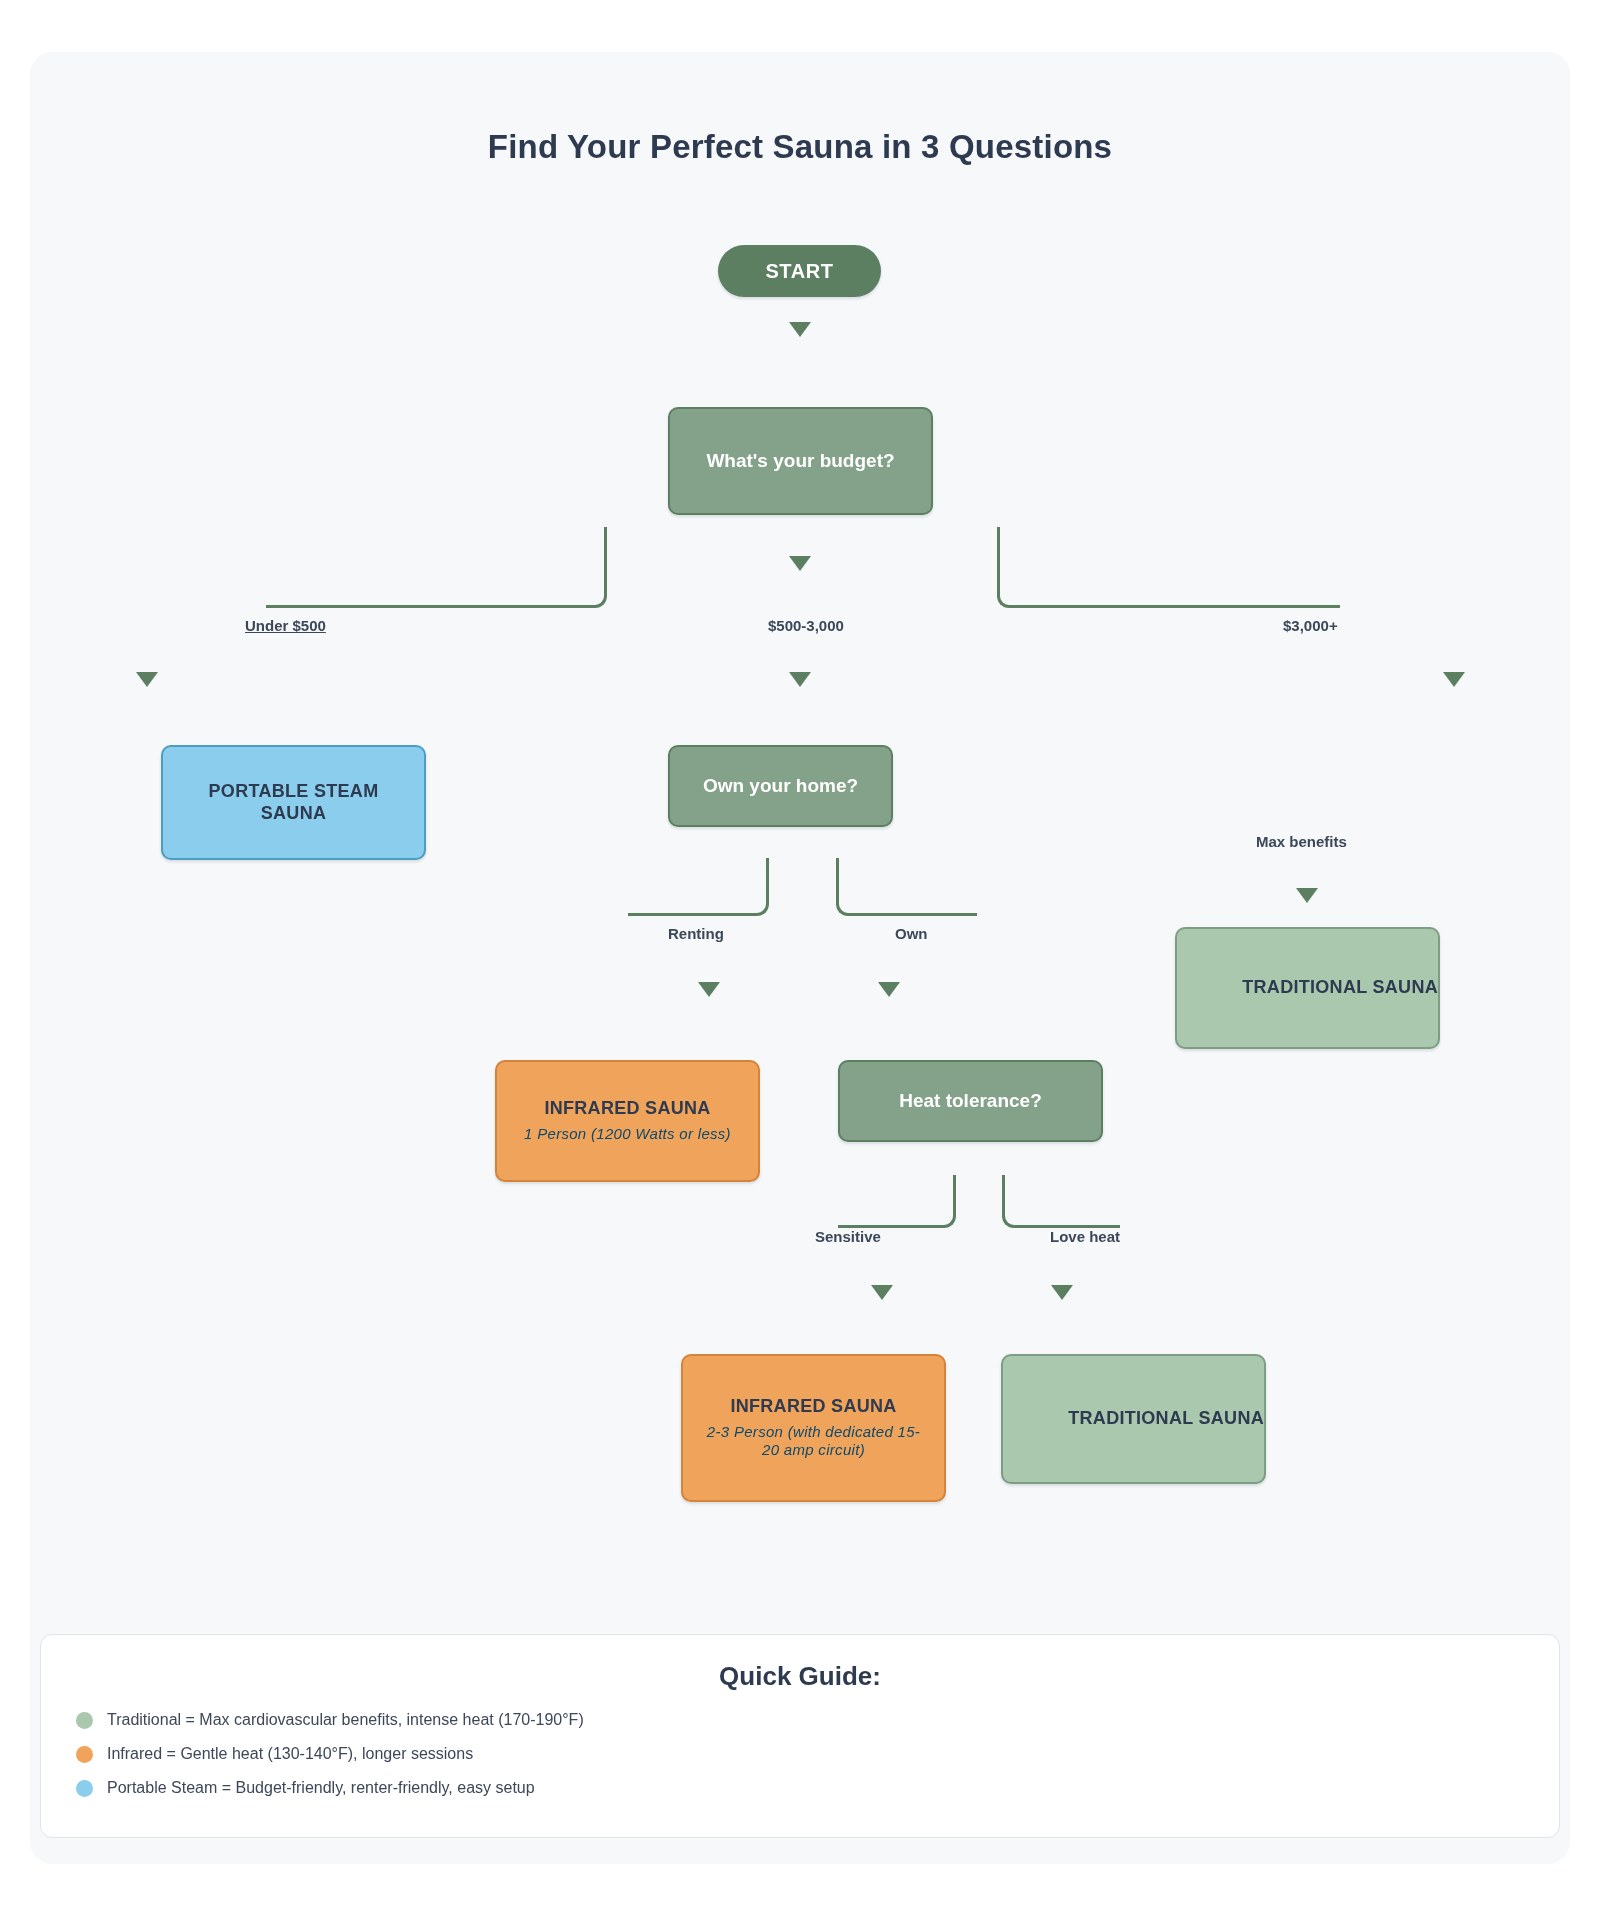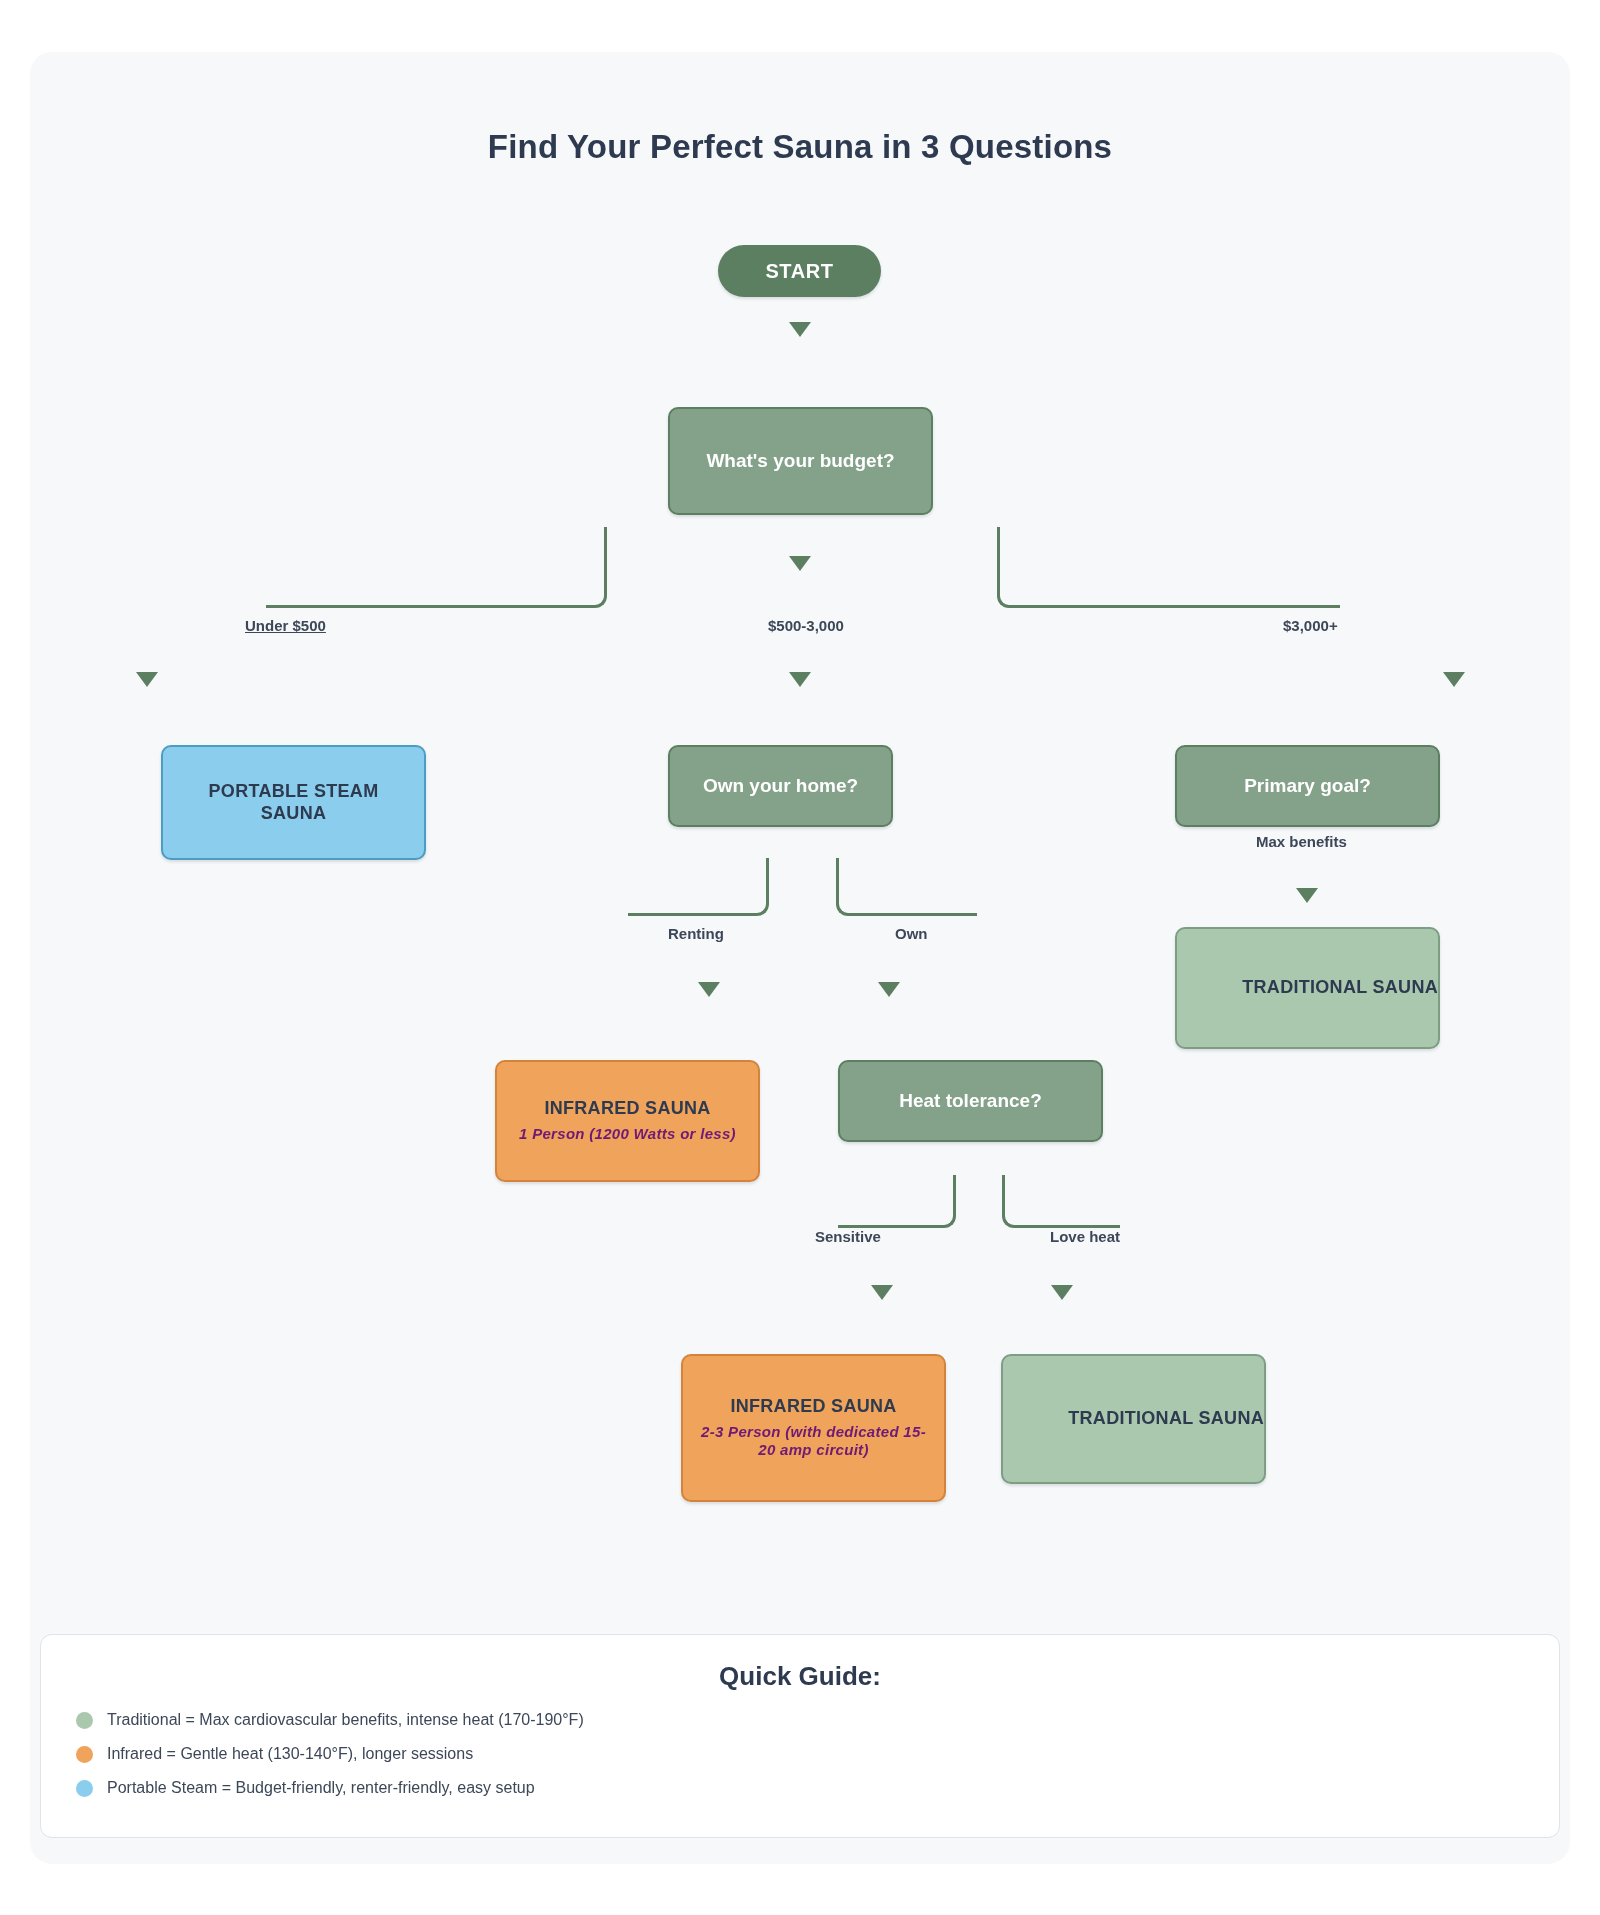--- a/index.html
+++ b/index.html
@@ -82,21 +82,21 @@
     align-items: flex-end;
   }
   .out-orange {
     background: #f0a35a;
     border: 2px solid #d4843a;
     color: #2e3a4f;
     font-weight: bold;
     font-size: 18px;
     letter-spacing: .3px;
   }
-  .out-orange .sub { color: #701a75; font-size: 15px; font-weight: bold; }
+  .out-orange .sub { color: #0c4a6e; font-size: 15px; font-weight: normal; }
   .out-blue {
     background: #8bcdec;
     border: 2px solid #4c9cc4;
     color: #2e3a4f;
     font-weight: bold;
     font-size: 18px;
     letter-spacing: .3px;
   }
   .elbow  { position: absolute; border-color: #5c7f62; border-style: solid; border-width: 0; }
   .elbow.bl { border-left-width: 3px;  border-bottom-width: 3px; border-bottom-left-radius: 12px; }
@@ -183,23 +183,20 @@
   <div class="arrow" style="left:1443px; top:672px;"></div>
 
   <div class="node out-blue" style="left:161px; top:745px; width:265px; height:115px;">
     <span class="ttl" style="max-width:200px;">PORTABLE STEAM SAUNA</span>
   </div>
 
   <div class="node question" style="left:668px; top:745px; width:225px; height:82px;">
     <span class="ttl">Own your home?</span>
   </div>
 
-  <div class="node question" style="left:1175px; top:745px; width:265px; height:82px;">
-    <span class="ttl">Primary goal?</span>
-  </div>
 
   <div class="edge-label" style="left:1256px; top:833px;">Max benefits</div>
   <div class="arrow" style="left:1296px; top:888px;"></div>
 
   <div class="node out-green" style="left:1175px; top:927px; width:265px; height:122px;">
     <span class="ttl">TRADITIONAL SAUNA</span>
   </div>
 
   <div class="elbow br" style="left:628px; top:858px; width:138px; height:55px;"></div>
   <div class="elbow bl" style="left:836px; top:858px; width:138px; height:55px;"></div>

